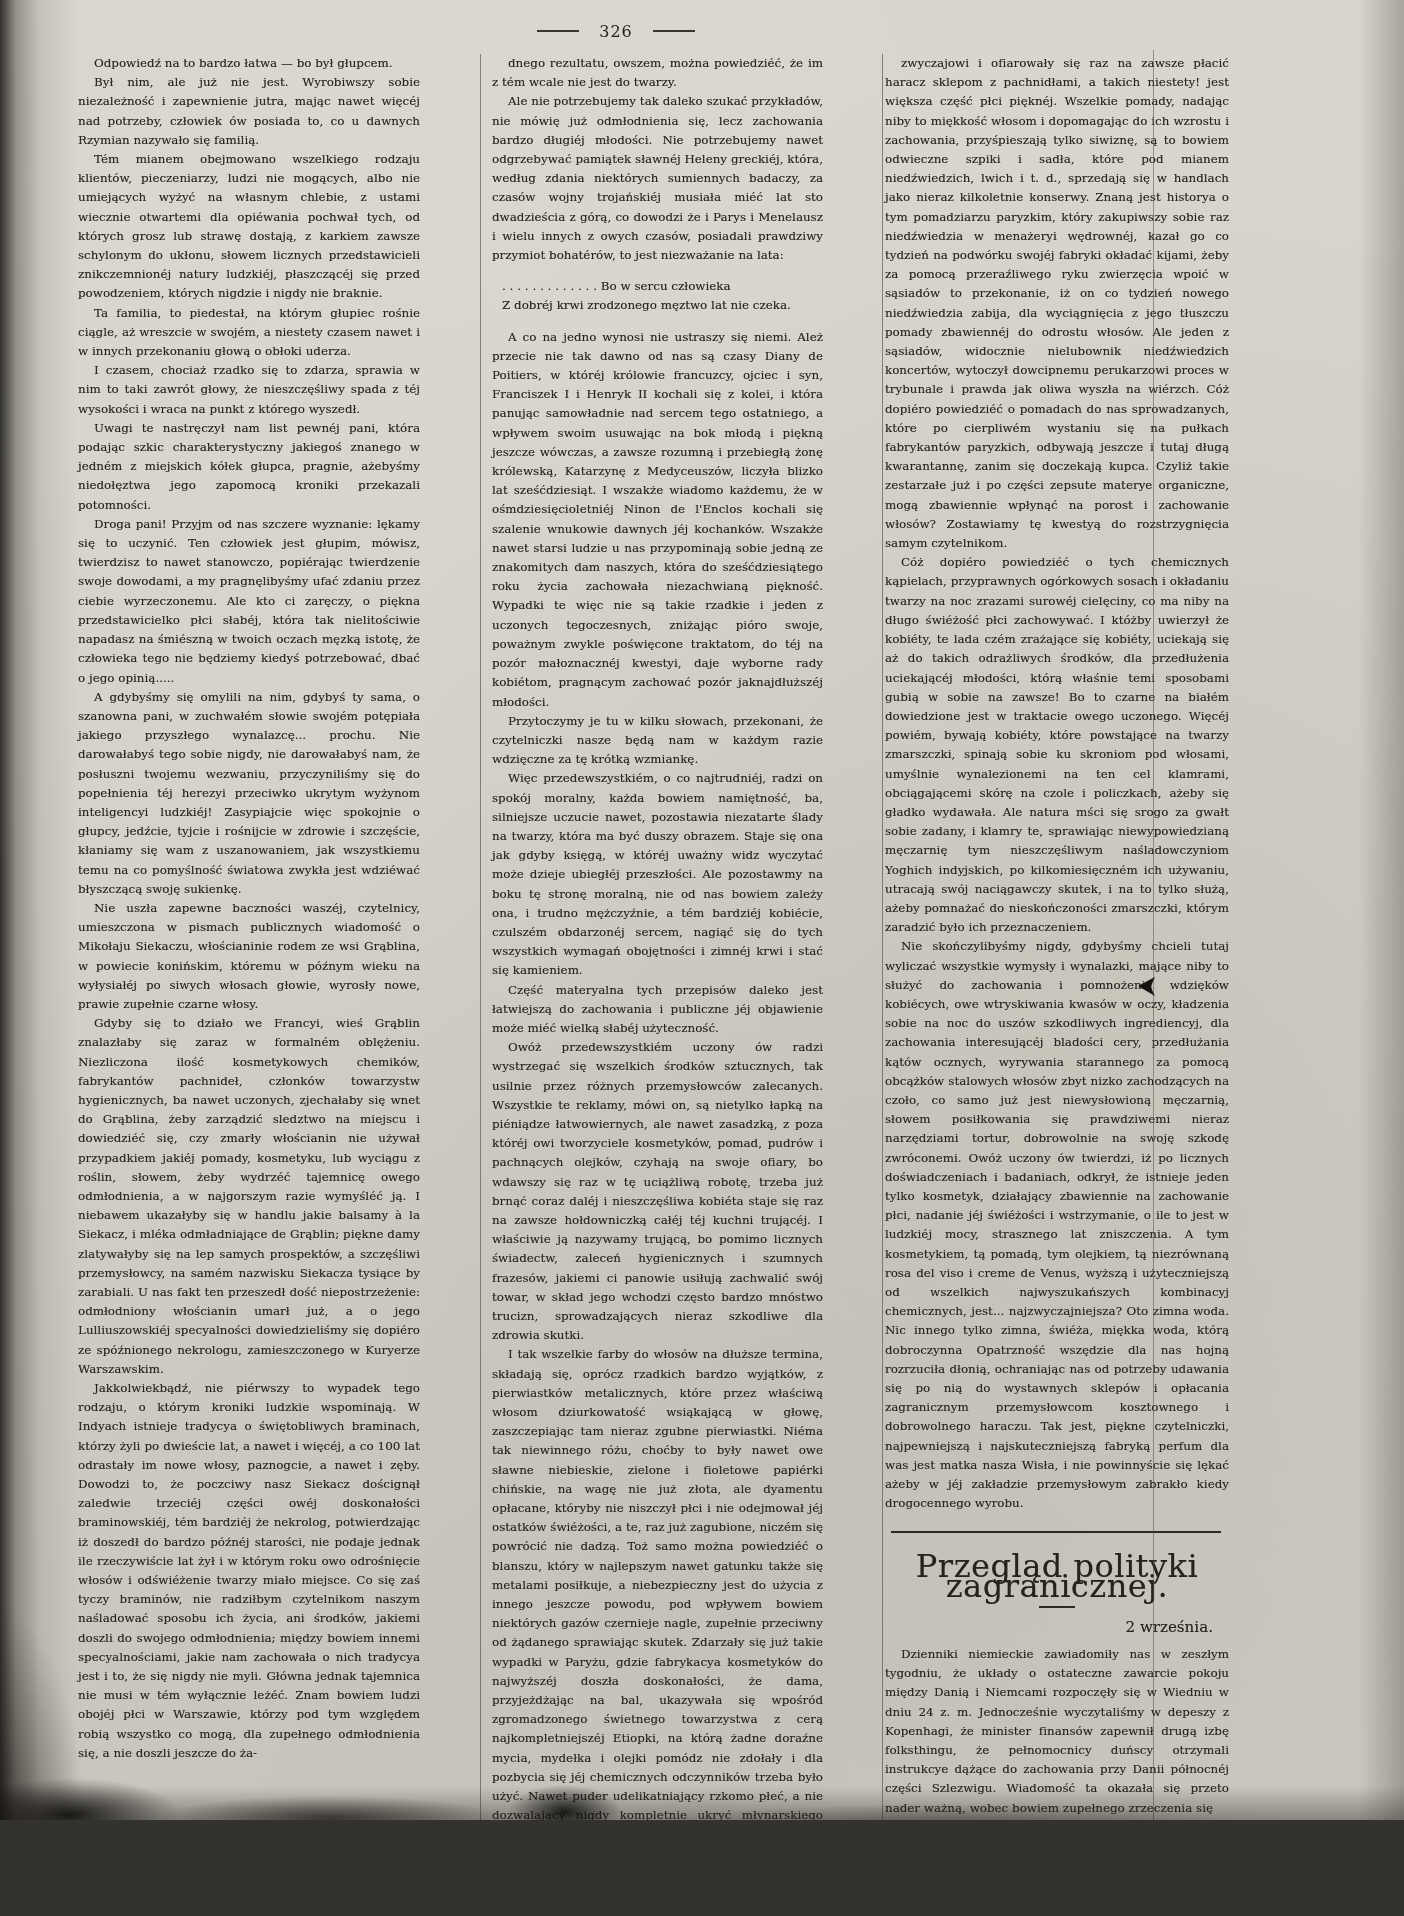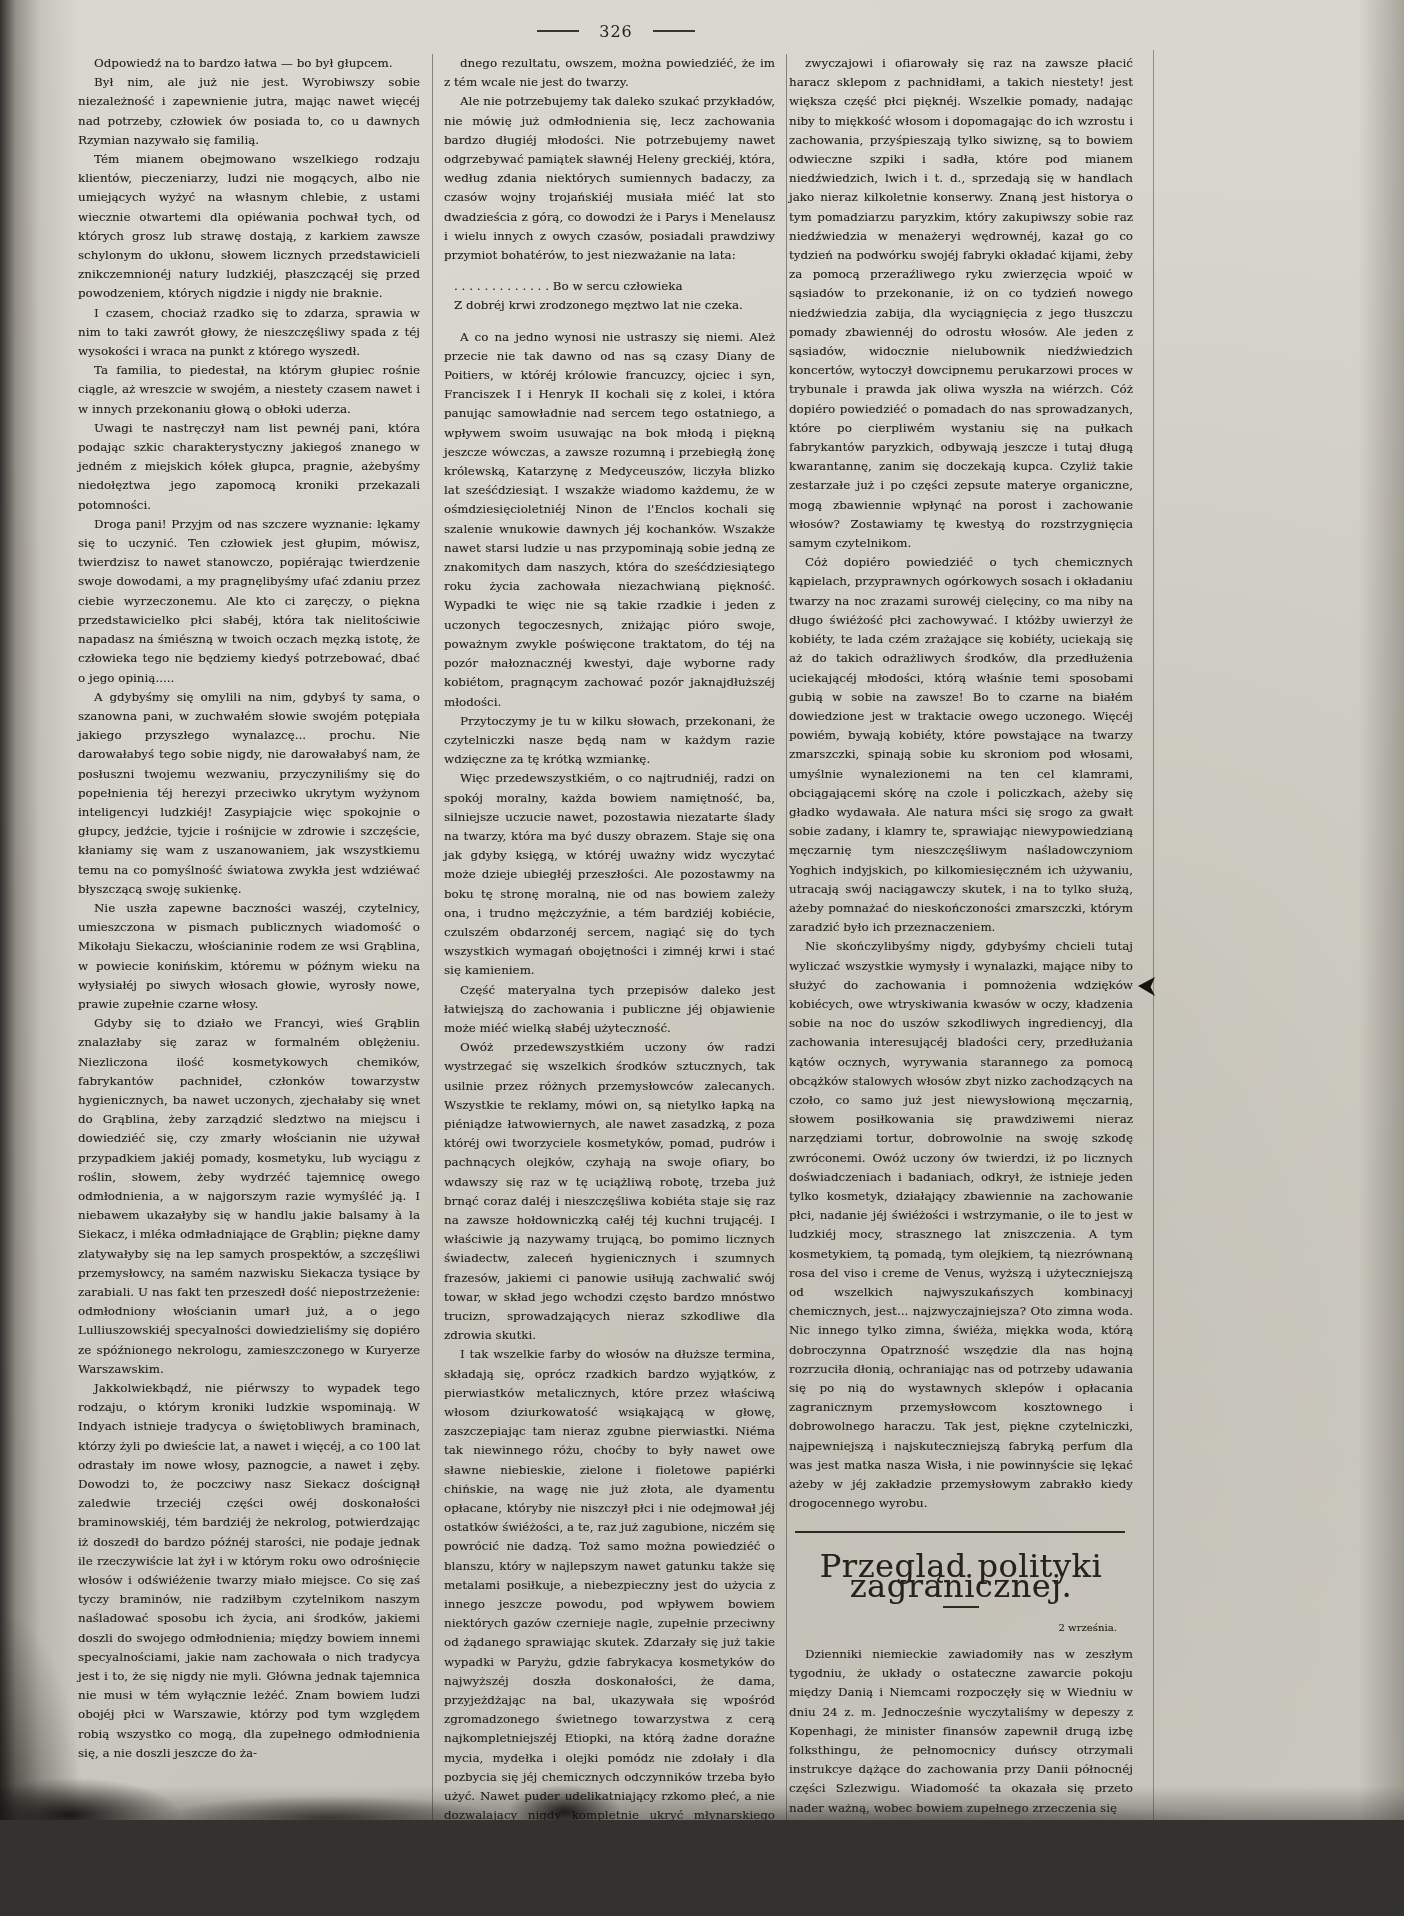--- a/index.html
+++ b/index.html
@@ -40,54 +40,54 @@
     position:absolute; left:1138px; top:977px; width:17px; height:19px; background:#17140f;
     clip-path:polygon(0 48%, 100% 0, 74% 52%, 100% 100%);
   }
   .rule-right { position:absolute; left:1153px; top:50px; height:1786px; width:1px; background:rgba(88,82,72,0.55); }
 
   
   .pgnum-row { position:absolute; top:22px; left:78px; width:1076px; text-align:center; font-size:16px; letter-spacing:1px; }
   .pgnum-dash { display:inline-block; width:42px; height:2px; background:#3a352f; vertical-align:middle; margin:0 20px 3px 20px; }
 
   
-  .cols { position:absolute; top:54px; left:78px; display:flex; align-items:stretch; }
+  .cols { position:absolute; top:54px; left:78px; display:flex; align-items:stretch;gap:48px; }
   .col { box-sizing:border-box; width:354px; text-align:justify; font-size:11.8px; line-height:19.2px;
          letter-spacing:0.05px; text-shadow:0.25px 0.25px 0 rgba(46,40,33,0.35); }
   .col-1 { padding-right:12px; }
   .col-2 { border-left:1px solid rgba(88,82,72,0.65); padding:0 11px; }
   .col-3 { border-left:1px solid rgba(88,82,72,0.65); padding-left:2px; padding-right:7px; }
   .para { margin:0; text-indent:16px; }
 
   .verse { margin:12px 0 12px 10px; text-align:left; }
   .verse-line { white-space:nowrap; }
 
   .section-rule { height:2px; background:#2c2823; margin:18px 8px 0 6px; }
   .politics-heading { font-size:32px; font-weight:normal; margin:24px 0 0 0; text-align:center; letter-spacing:0.5px;
                       text-indent:0; font-family:"DejaVu Serif", serif; }
   .heading-dash { width:36px; height:2px; background:#2c2823; margin:10px auto 6px auto; }
-  .dateline { text-align:right; font-size:10px; padding-right:16px; margin:10px 0 8px 0; }
+  .dateline { text-align:right; font-size:15px; padding-right:16px; margin:10px 0 8px 0; }
 </style>
 </head>
 <body>
 
 <div class="scan">
 
   <div class="pgnum-row">
     <span class="pgnum-dash"></span><span>326</span><span class="pgnum-dash"></span>
   </div>
 
   <div class="cols">
 
     <div class="col col-1">
       <p class="para">Odpowiedź na to bardzo łatwa — bo był głupcem.</p>
       <p class="para">Był nim, ale już nie jest. Wyrobiwszy sobie niezależność i zapewnienie jutra, mając nawet więcéj nad potrzeby, człowiek ów posiada to, co u dawnych Rzymian nazywało się familią.</p>
       <p class="para">Tém mianem obejmowano wszelkiego rodzaju klientów, pieczeniarzy, ludzi nie mogących, albo nie umiejących wyżyć na własnym chlebie, z ustami wiecznie otwartemi dla opiéwania pochwał tych, od których grosz lub strawę dostają, z karkiem zawsze schylonym do ukłonu, słowem licznych przedstawicieli znikczemnionéj natury ludzkiéj, płaszczącéj się przed powodzeniem, których nigdzie i nigdy nie braknie.</p>
+      <p class="para">Ta familia, to piedestał, na którym głupiec rośnie ciągle, aż wreszcie w swojém, a niestety czasem nawet i w innych przekonaniu głową o obłoki uderza.</p>
       <p class="para">I czasem, chociaż rzadko się to zdarza, sprawia w nim to taki zawrót głowy, że nieszczęśliwy spada z téj wysokości i wraca na punkt z którego wyszedł.</p>
-      <p class="para">Ta familia, to piedestał, na którym głupiec rośnie ciągle, aż wreszcie w swojém, a niestety czasem nawet i w innych przekonaniu głową o obłoki uderza.</p>
       <p class="para">Uwagi te nastręczył nam list pewnéj pani, która podając szkic charakterystyczny jakiegoś znanego w jedném z miejskich kółek głupca, pragnie, ażebyśmy niedołęztwa jego zapomocą kroniki przekazali potomności.</p>
       <p class="para">Droga pani! Przyjm od nas szczere wyznanie: lękamy się to uczynić. Ten człowiek jest głupim, mówisz, twierdzisz to nawet stanowczo, popiérając twierdzenie swoje dowodami, a my pragnęlibyśmy ufać zdaniu przez ciebie wyrzeczonemu. Ale kto ci zaręczy, o piękna przedstawicielko płci słabéj, która tak nielitościwie napadasz na śmiészną w twoich oczach męzką istotę, że człowieka tego nie będziemy kiedyś potrzebować, dbać o jego opinią.....</p>
       <p class="para">A gdybyśmy się omylili na nim, gdybyś ty sama, o szanowna pani, w zuchwałém słowie swojém potępiała jakiego przyszłego wynalazcę... prochu. Nie darowałabyś tego sobie nigdy, nie darowałabyś nam, że posłuszni twojemu wezwaniu, przyczyniliśmy się do popełnienia téj herezyi przeciwko ukrytym wyżynom inteligencyi ludzkiéj! Zasypiajcie więc spokojnie o głupcy, jedźcie, tyjcie i rośnijcie w zdrowie i szczęście, kłaniamy się wam z uszanowaniem, jak wszystkiemu temu na co pomyślność światowa zwykła jest wdziéwać błyszczącą swoję sukienkę.</p>
       <p class="para">Nie uszła zapewne baczności waszéj, czytelnicy, umieszczona w pismach publicznych wiadomość o Mikołaju Siekaczu, włościaninie rodem ze wsi Grąblina, w powiecie konińskim, któremu w późnym wieku na wyłysiałéj po siwych włosach głowie, wyrosły nowe, prawie zupełnie czarne włosy.</p>
       <p class="para">Gdyby się to działo we Francyi, wieś Grąblin znalazłaby się zaraz w formalném oblężeniu. Niezliczona ilość kosmetykowych chemików, fabrykantów pachnideł, członków towarzystw hygienicznych, ba nawet uczonych, zjechałaby się wnet do Grąblina, żeby zarządzić sledztwo na miejscu i dowiedziéć się, czy zmarły włościanin nie używał przypadkiem jakiéj pomady, kosmetyku, lub wyciągu z roślin, słowem, żeby wydrzéć tajemnicę owego odmłodnienia, a w najgorszym razie wymyśléć ją. I niebawem ukazałyby się w handlu jakie balsamy à la Siekacz, i mléka odmładniające de Grąblin; piękne damy zlatywałyby się na lep samych prospektów, a szczęśliwi przemysłowcy, na samém nazwisku Siekacza tysiące by zarabiali. U nas fakt ten przeszedł dość niepostrzeżenie: odmłodniony włościanin umarł już, a o jego Lulliuszowskiéj specyalności dowiedzieliśmy się dopiéro ze spóźnionego nekrologu, zamieszczonego w Kuryerze Warszawskim.</p>
       <p class="para">Jakkolwiekbądź, nie piérwszy to wypadek tego rodzaju, o którym kroniki ludzkie wspominają. W Indyach istnieje tradycya o świętobliwych braminach, którzy żyli po dwieście lat, a nawet i więcéj, a co 100 lat odrastały im nowe włosy, paznogcie, a nawet i zęby. Dowodzi to, że poczciwy nasz Siekacz doścignął zaledwie trzeciéj części owéj doskonałości braminowskiéj, tém bardziéj że nekrolog, potwierdzając iż doszedł do bardzo późnéj starości, nie podaje jednak ile rzeczywiście lat żył i w którym roku owo odrośnięcie włosów i odświéżenie twarzy miało miejsce. Co się zaś tyczy braminów, nie radziłbym czytelnikom naszym naśladować sposobu ich życia, ani środków, jakiemi doszli do swojego odmłodnienia; między bowiem innemi specyalnościami, jakie nam zachowała o nich tradycya jest i to, że się nigdy nie myli. Główna jednak tajemnica nie musi w tém wyłącznie leżéć. Znam bowiem ludzi obojéj płci w Warszawie, którzy pod tym względem robią wszystko co mogą, dla zupełnego odmłodnienia się, a nie doszli jeszcze do ża-</p>
     </div>
 
     <div class="col col-2">
       <p class="para">dnego rezultatu, owszem, można powiedziéć, że im z tém wcale nie jest do twarzy.</p>

